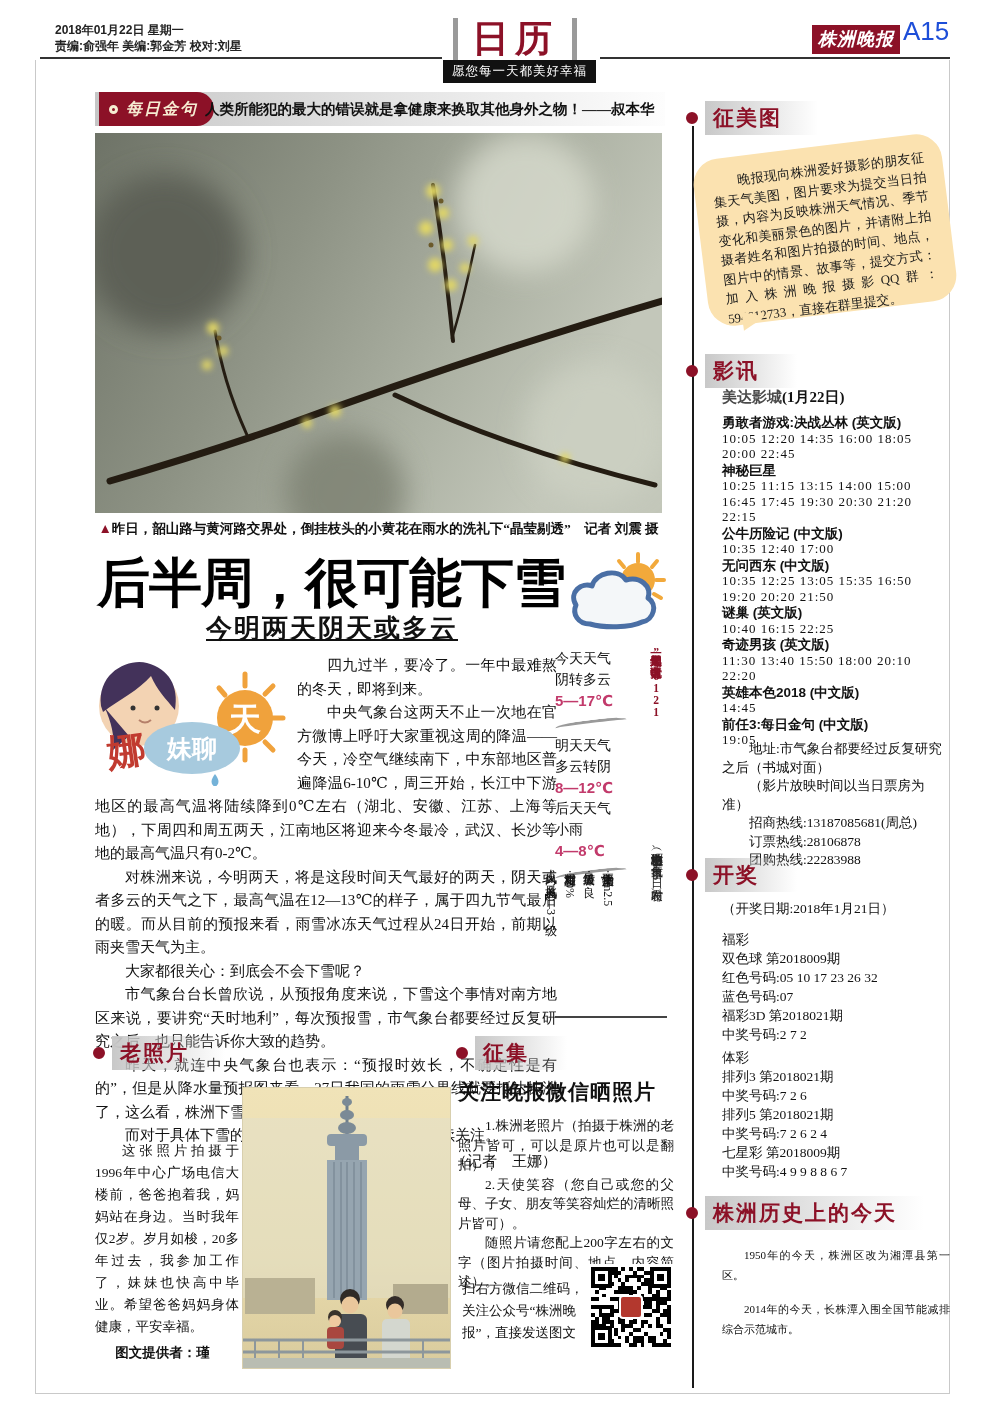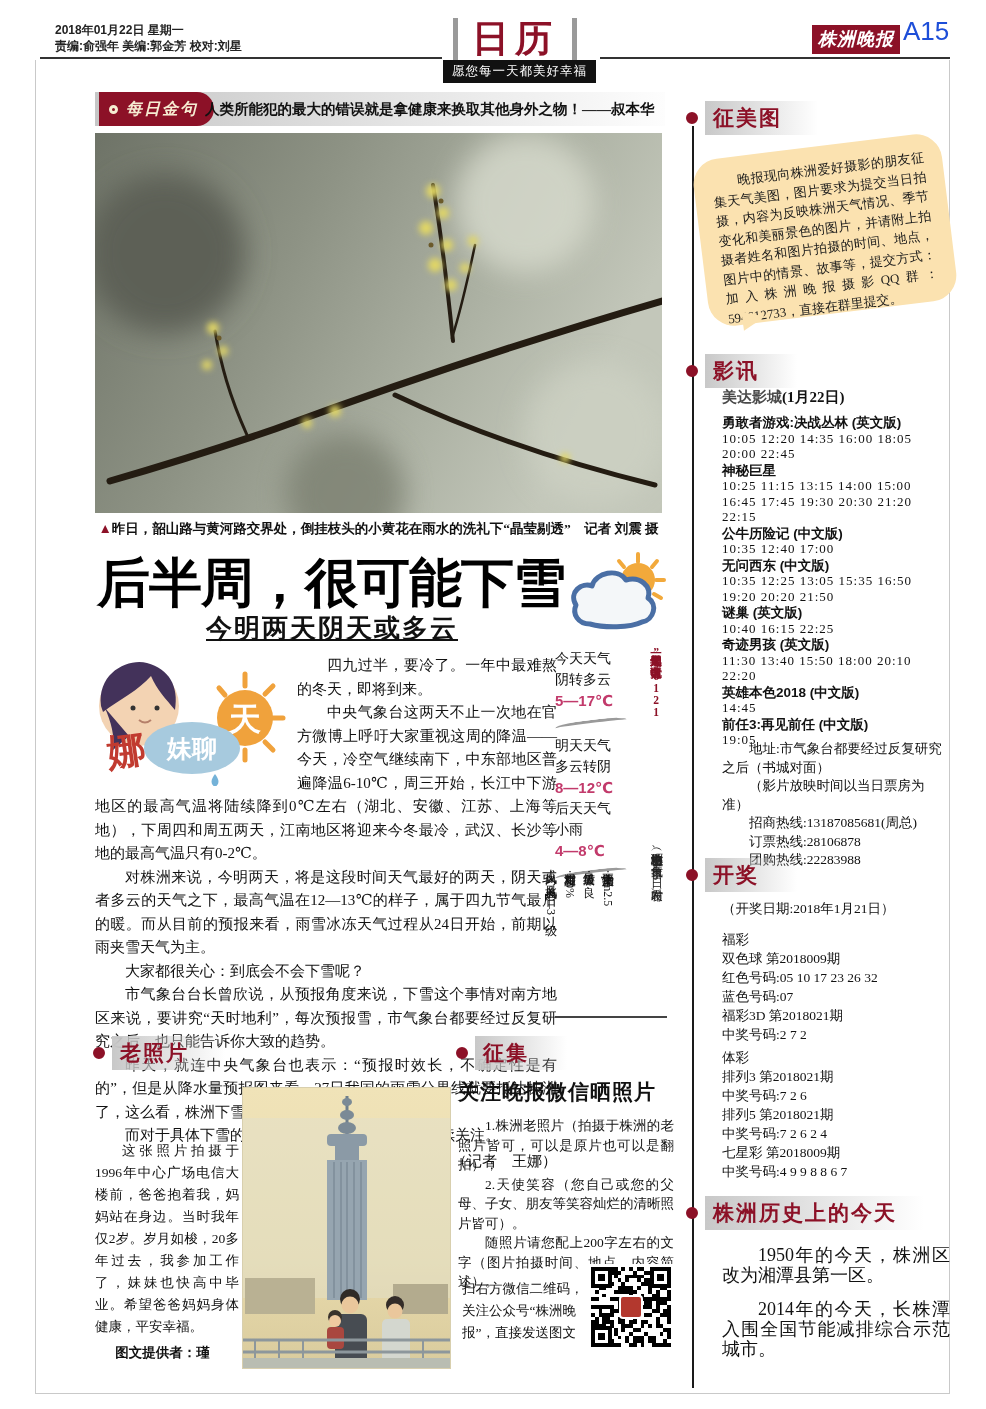--- a/index.html
+++ b/index.html
@@ -73,21 +73,21 @@
 .cinema-name{left:722px;top:388px;font-weight:bold;font-size:15px;color:#4a4a4a;font-family:"Liberation Sans","DejaVu Sans",sans-serif;}
 .cinema-name .cdate{color:#111;font-weight:bold;font-family:"Liberation Serif","DejaVu Serif",serif;}
 .movies{left:722px;top:414px;width:228px;font-size:13px;line-height:15.5px;}
 .movies .mt{font-weight:bold;font-family:"Liberation Sans","DejaVu Sans",sans-serif;font-size:13.5px;padding-top:1px;}
 .movies .tm{letter-spacing:1px;color:#111;}
 .cin-notes{left:722px;top:740px;width:228px;font-size:13.5px;line-height:18.5px;}
 .cin-notes p{text-indent:2em;}
 .lot-date{left:722px;top:900px;font-size:13.5px;}
 .lot-block{left:722px;top:930px;width:228px;font-size:13.5px;line-height:19px;}
 .lot-block2{left:722px;top:1048px;width:228px;font-size:13.5px;line-height:19px;}
-.hist{left:722px;top:1245px;width:228px;font-size:18px;line-height:20px;text-align:justify;}
+.hist{left:722px;top:1245px;width:228px;font-size:11px;line-height:20px;text-align:justify;}
 .hist p{text-indent:2em;margin-bottom:14px;}
 
 
 .op-text{left:95px;top:1140px;width:144px;font-size:13.5px;line-height:22px;text-align:justify;}
 .op-text p{text-indent:2em;}
 .op-credit{margin-top:4px;text-indent:1.5em;font-weight:bold;}
 .old-photo{left:243px;top:1088px;width:207px;height:280px;box-shadow:0 0 0 1px #d8cfae;}
 
 
 .zj-title{left:458px;top:1078px;width:216px;font-size:21px;font-weight:bold;letter-spacing:1px;white-space:nowrap;font-family:"Liberation Serif","DejaVu Serif",serif;}
@@ -297,21 +297,21 @@
     <div class="mt">公牛历险记 (中文版)</div>
     <div class="tm">10:35 12:40 17:00</div>
     <div class="mt">无问西东 (中文版)</div>
     <div class="tm">10:35 12:25 13:05 15:35 16:50 19:20 20:20 21:50</div>
     <div class="mt">谜巢 (英文版)</div>
     <div class="tm">10:40 16:15 22:25</div>
     <div class="mt">奇迹男孩 (英文版)</div>
     <div class="tm">11:30 13:40 15:50 18:00 20:10 22:20</div>
     <div class="mt">英雄本色2018 (中文版)</div>
     <div class="tm">14:45</div>
-    <div class="mt">前任3:再见前任 (中文版)</div>
+    <div class="mt">前任3:每日金句 (中文版)</div>
     <div class="tm">19:05</div>
   </div>
   <div class="abs cin-notes">
     <p>地址:市气象台都要经过反复研究之后（书城对面）</p>
     <p>（影片放映时间以当日票房为准）</p>
     <p>招商热线:13187085681(周总)</p>
     <p>订票热线:28106878</p>
     <p>团购热线:22283988</p>
   </div>
 

